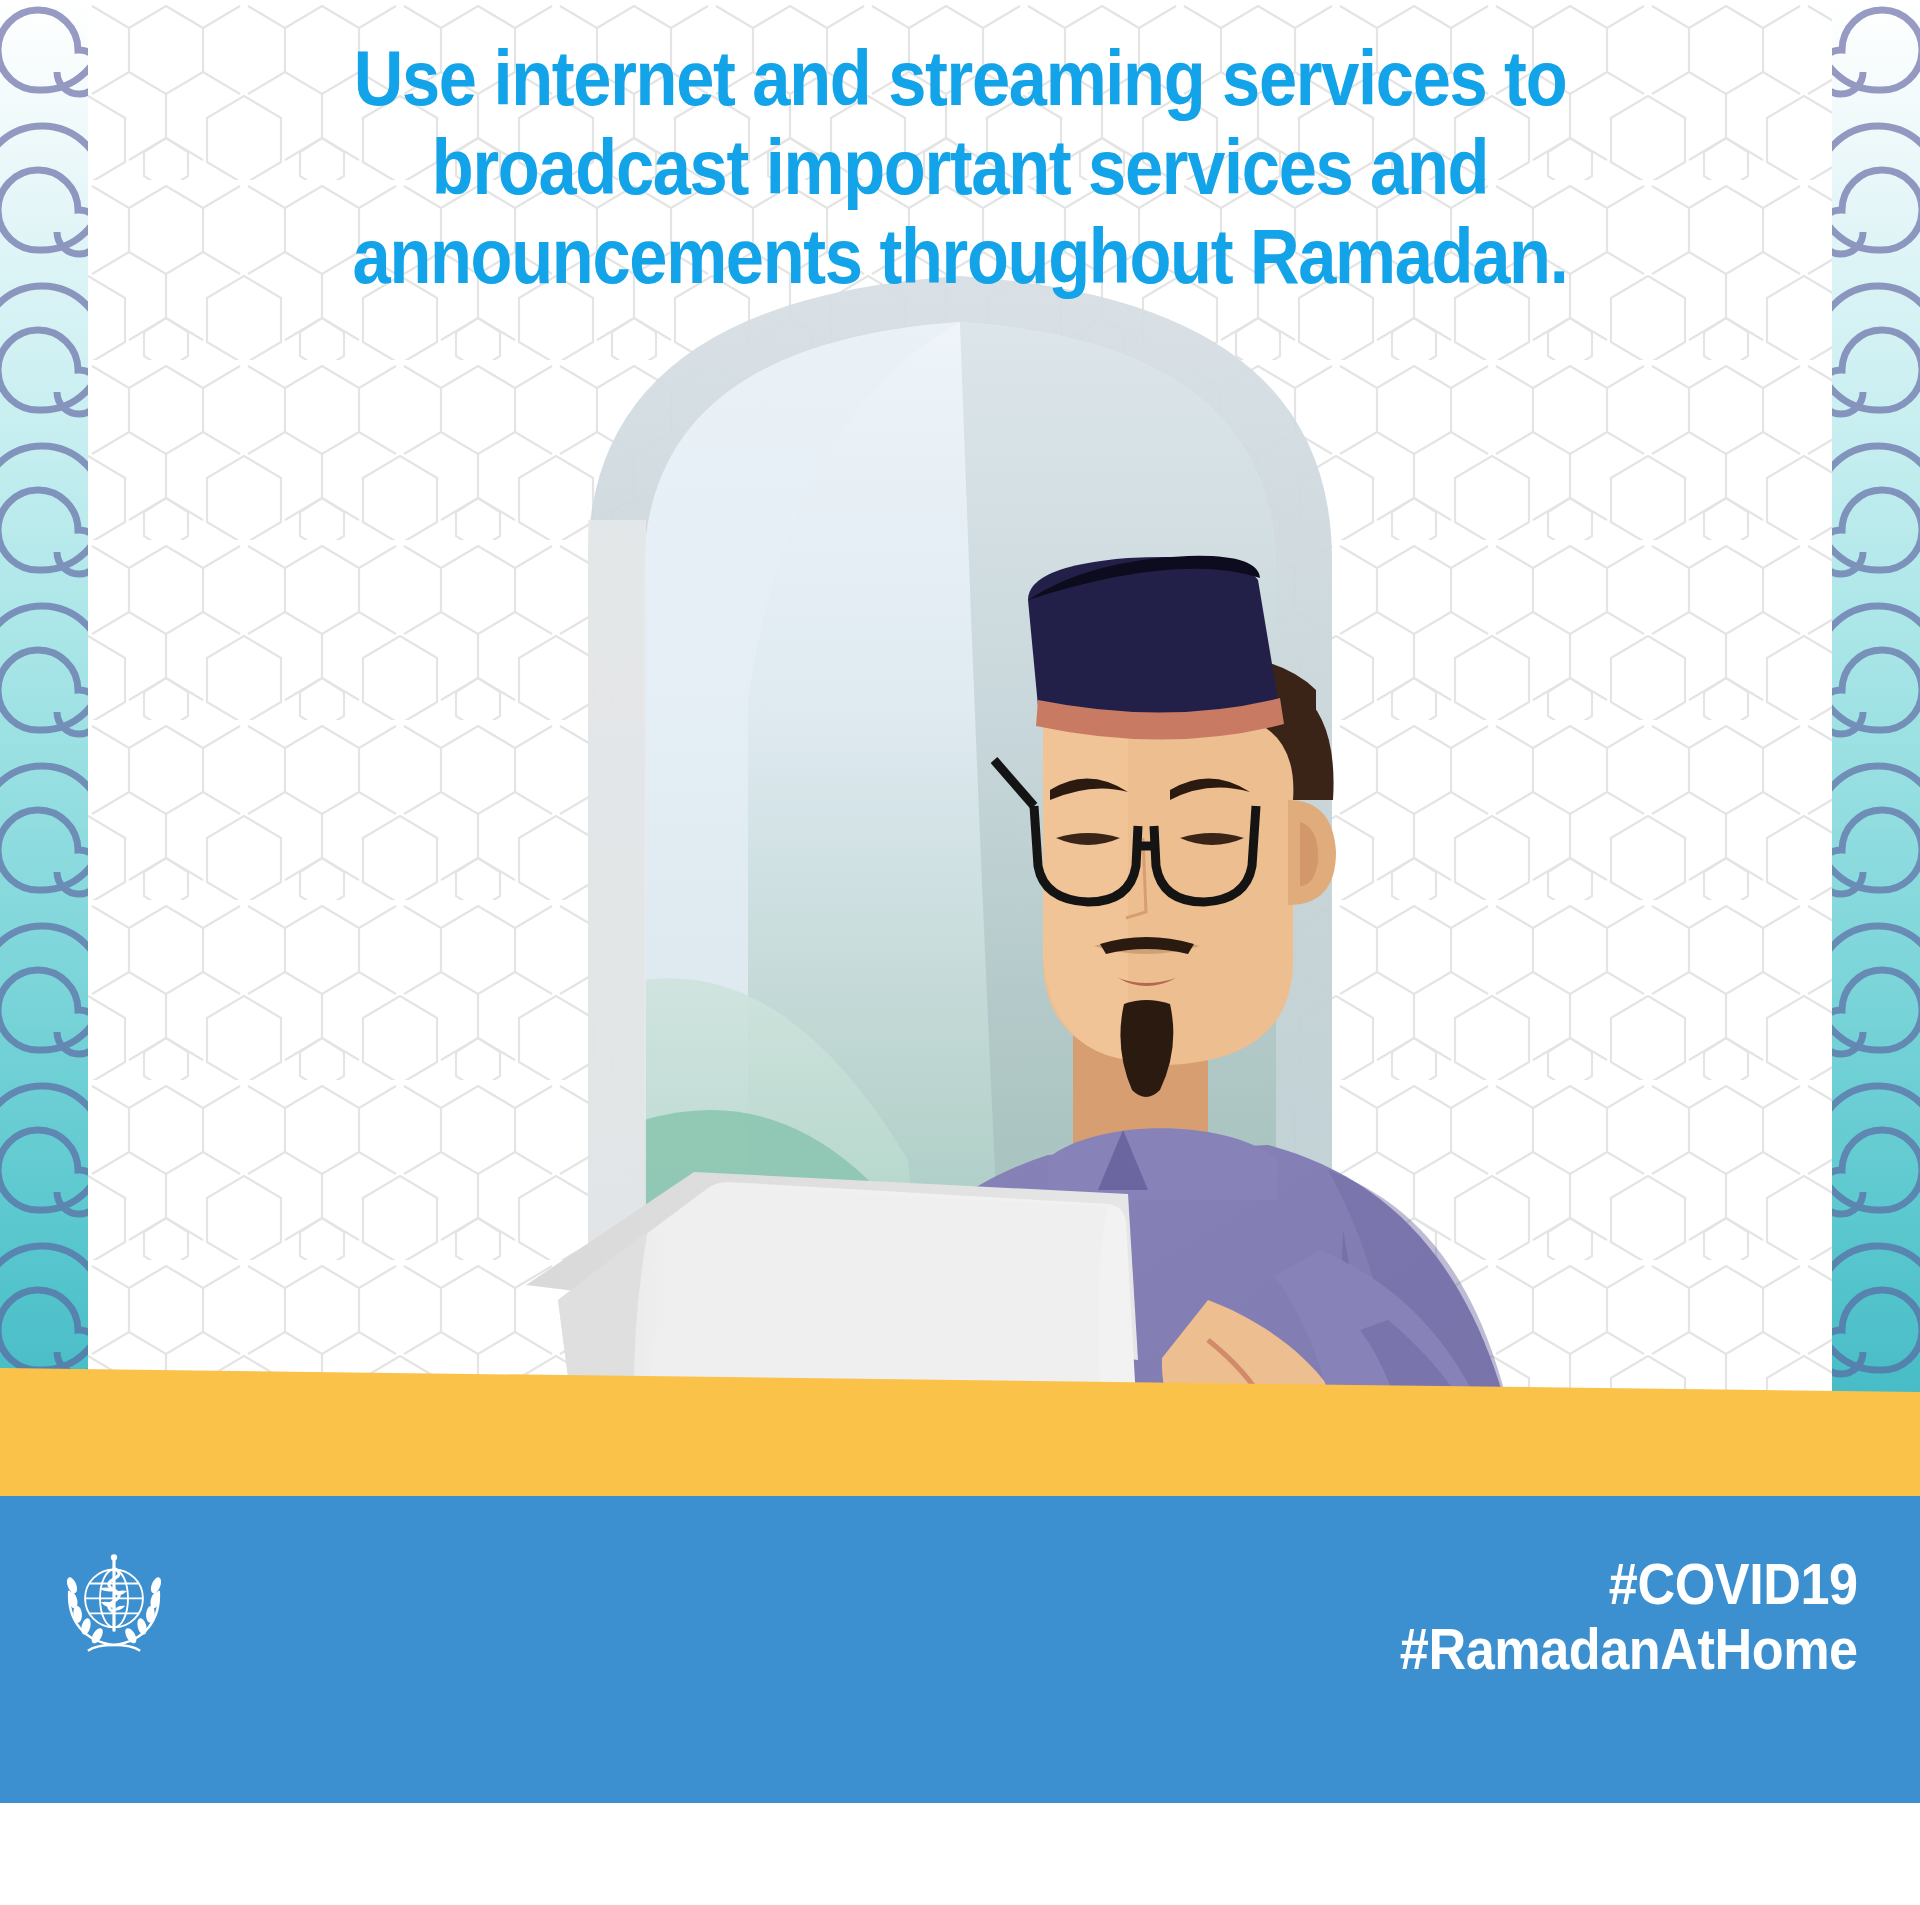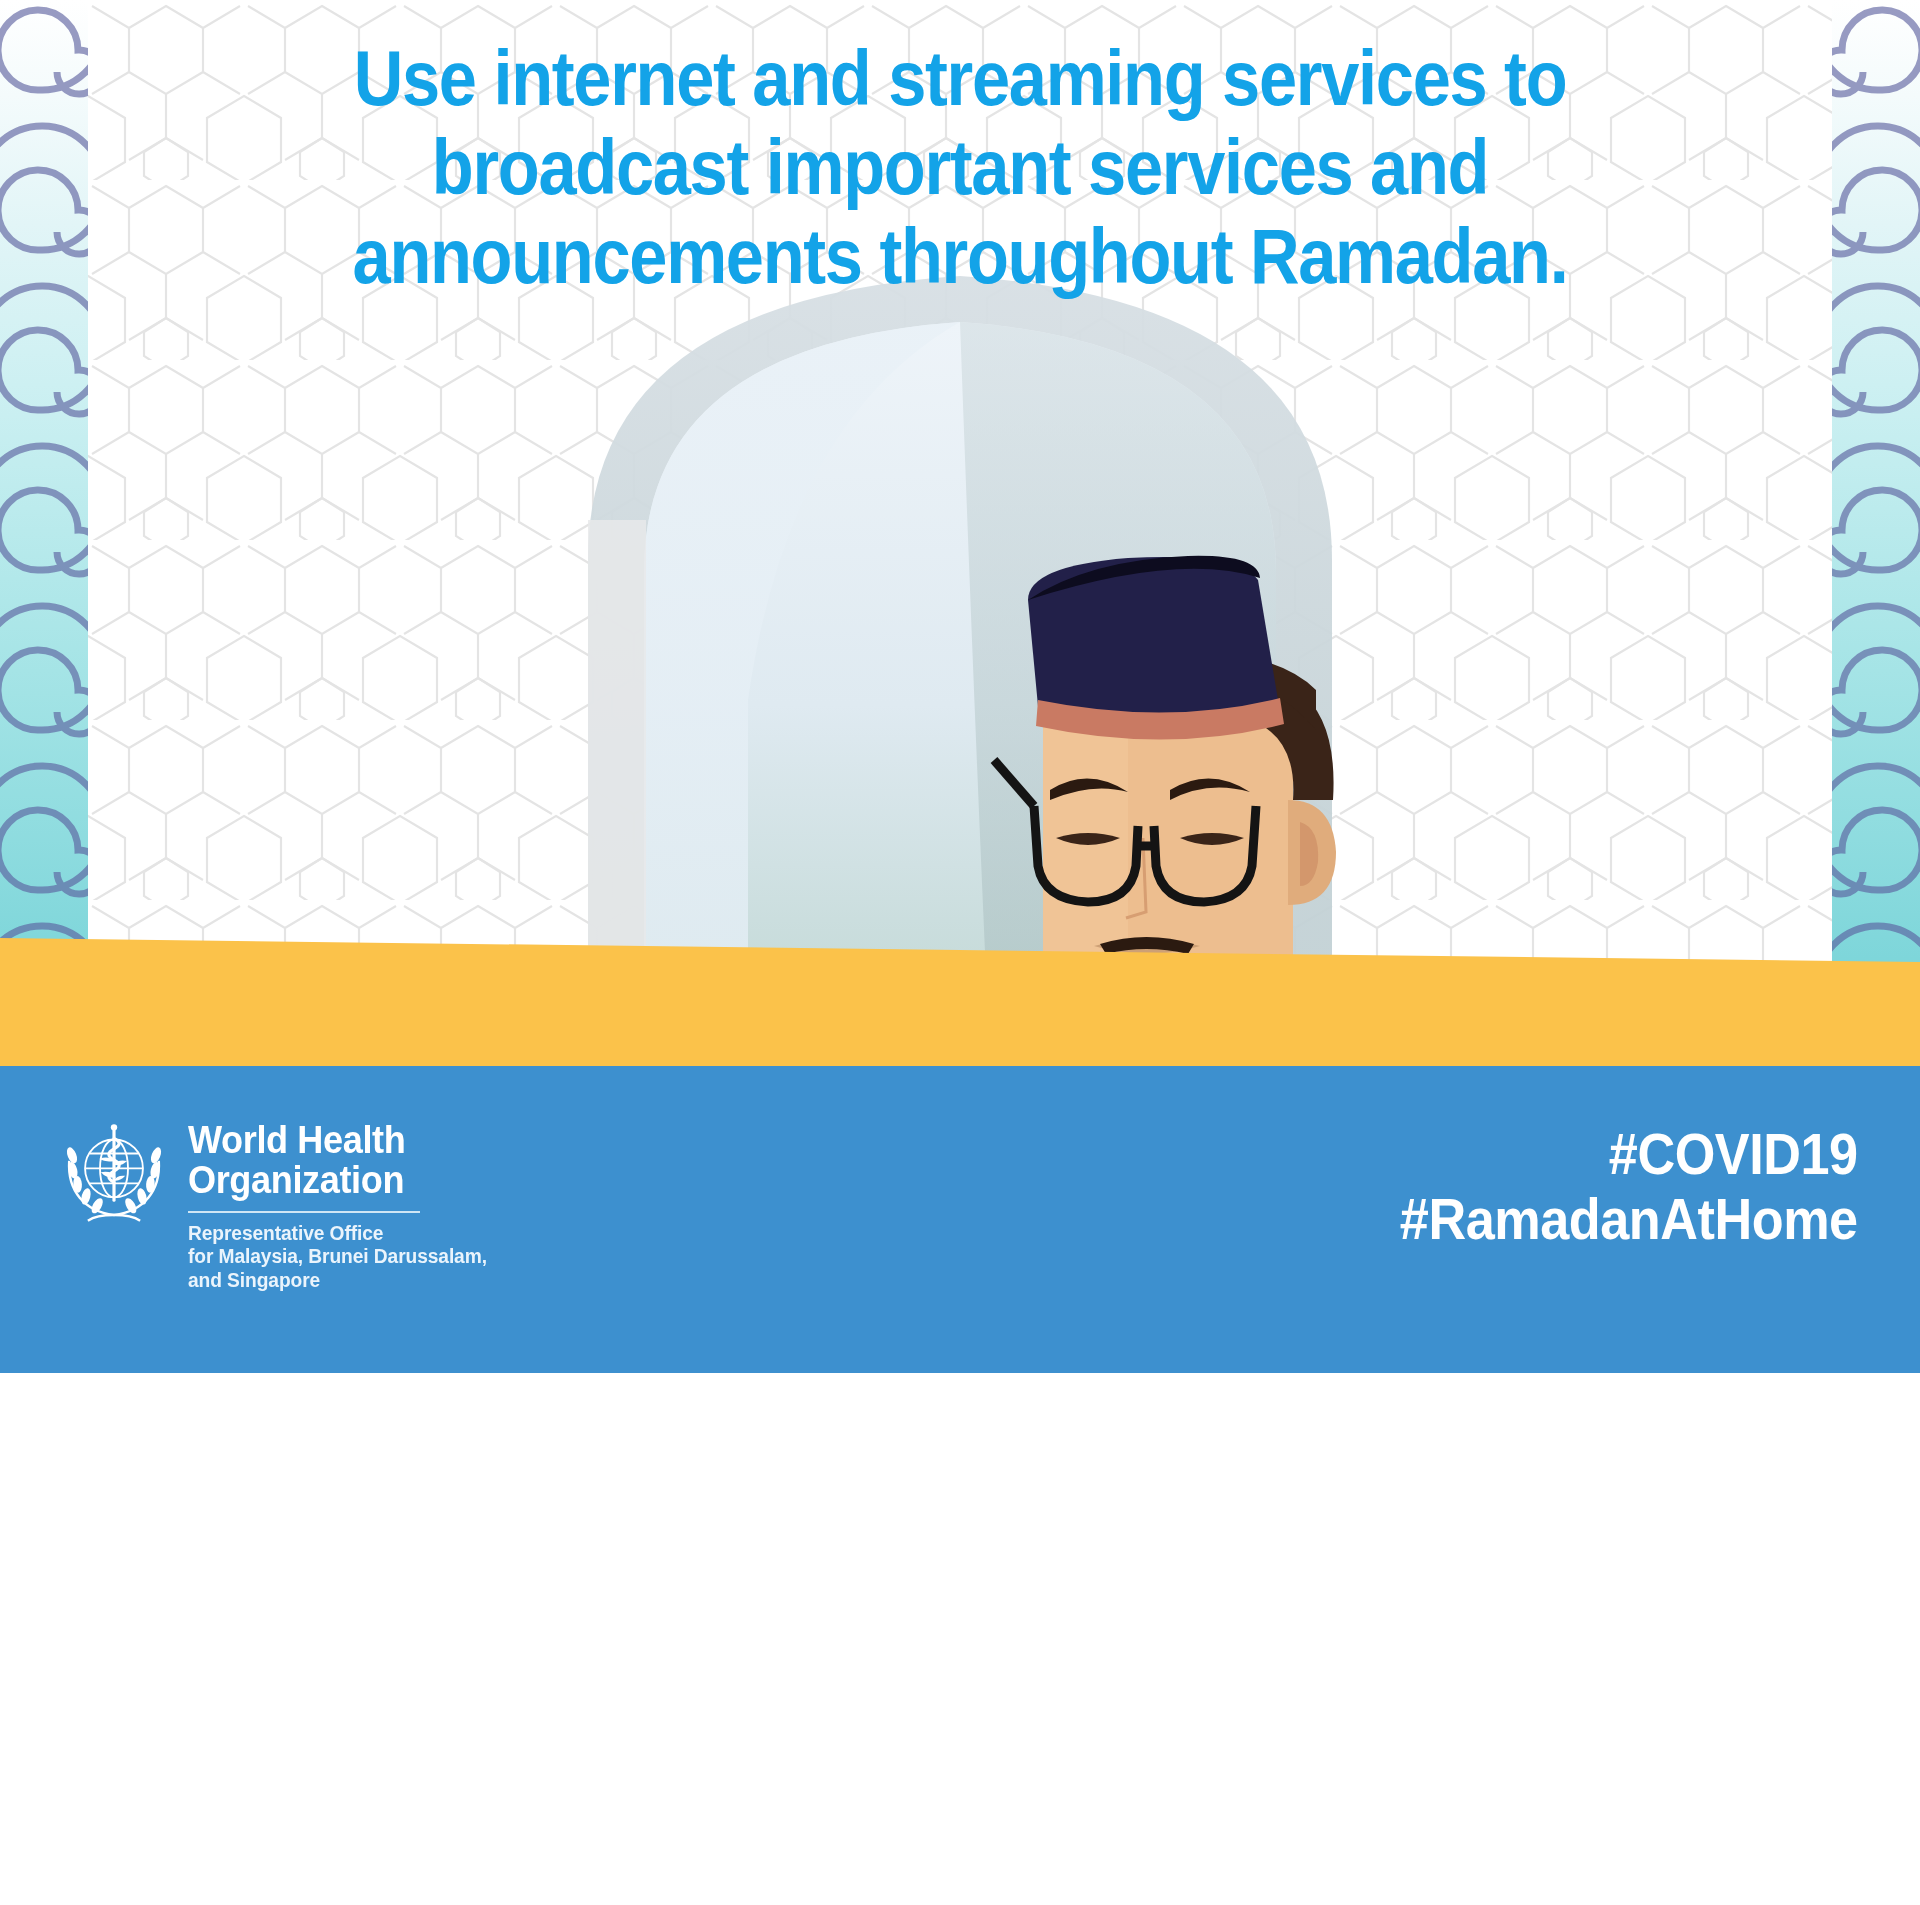--- a/index.html
+++ b/index.html
@@ -4,21 +4,21 @@
 <style>
   html,body{margin:0;padding:0;}
   body{
     width:1920px;height:1905px;
     background:#ffffff;
     font-family:"Liberation Sans", sans-serif;
     overflow:hidden;
   }
   #poster{
     position:relative;
-    width:1920px;height:1373px;
+    width:1920px;height:1803px;
     overflow:hidden;
     background:#14532d;
   }
 
   
   .side-border{
     position:absolute;
     top:0;
     width:88px;
     height:1598px;
@@ -390,28 +390,20 @@
           <ellipse cx="78" cy="94" rx="4.6" ry="9" transform="rotate(-30 78 94)"></ellipse>
         </g>
 
         <g stroke="#ffffff" stroke-width="3.4" fill="none" stroke-linecap="round">
           <path d="M60,10 V88"></path>
           <path d="M60,22 q11,5 0,11 q-11,6 0,12 q11,6 0,12 q-11,6 0,12"></path>
         </g>
         <circle cx="60" cy="10" r="3.4" fill="#ffffff"></circle>
       </svg>
 
-      <div class="who-text">
-        <div class="who-name">World Health
-Organization</div>
-        <div class="who-rule"></div>
-        <div class="who-sub">Representative Office
-for Malaysia, Brunei Darussalam,
-and Singapore</div>
-      </div>
     </div>
 
     <div class="hashtags">
       <div>#COVID19</div>
       <div>#RamadanAtHome</div>
     </div>
   </div>
 
 </div>
 

